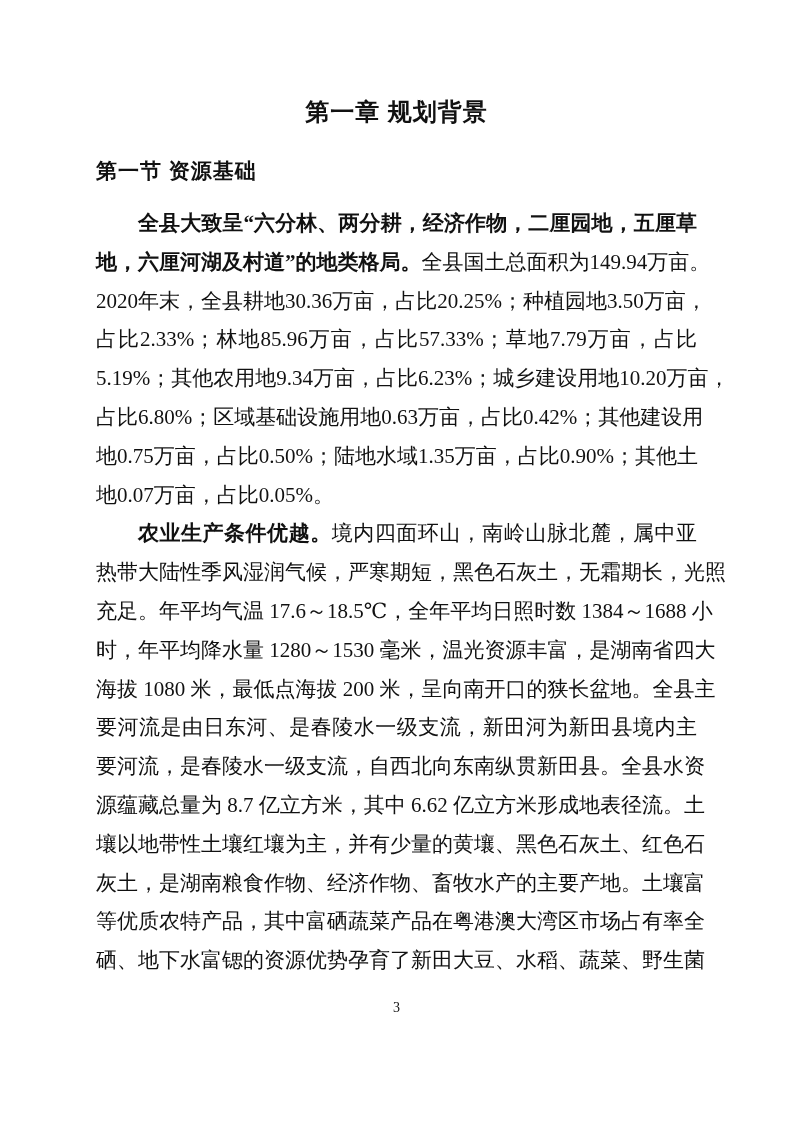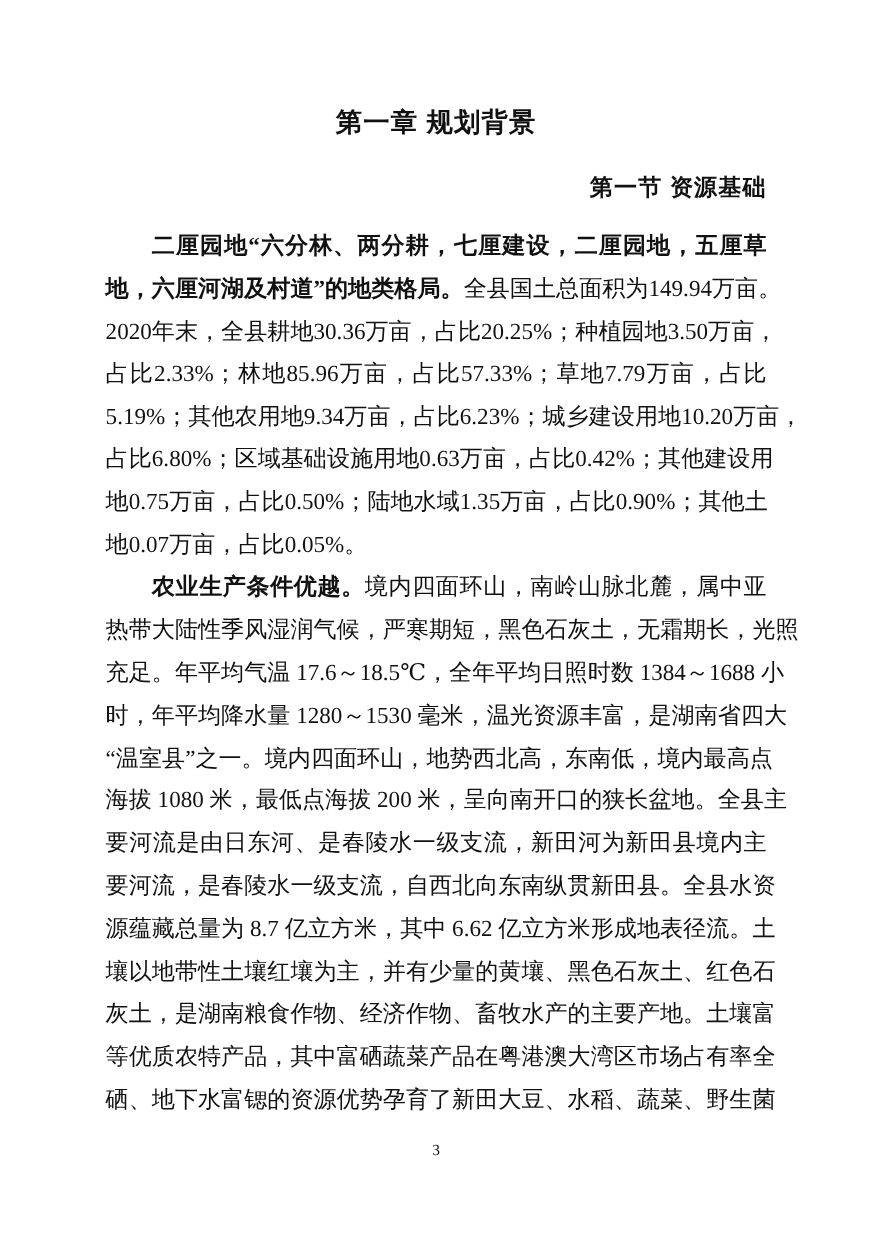--- a/index.html
+++ b/index.html
@@ -26,21 +26,21 @@
     line-height: 26px;
     text-align: center;
     letter-spacing: 1px;
   }
   .section-title {
     margin: 33px 0 0 0;
     font-family: "Liberation Sans", "DejaVu Sans", sans-serif;
     font-weight: 700;
     font-size: 21px;
     line-height: 26px;
-    text-align: right;
+    text-align: left;
     letter-spacing: 1px;
   }
   .content {
     margin-top: 20px;
     font-family: "Liberation Serif", "DejaVu Serif", serif;
     font-size: 21px;
   }
   .paragraph { margin: 0; }
   .text-line {
     height: 38.8px;
@@ -63,35 +63,34 @@
   }
 </style>
 </head>
 <body>
 
 <div class="page">
   <h1 class="chapter-title">第一章 规划背景</h1>
   <h2 class="section-title">第一节 资源基础</h2>
   <div class="content">
       <div class="paragraph">
-        <div class="text-line indent"><span class="seg bold">二厘园地“六分林、两分耕，七厘建设，二厘园地，五厘草</span></div>
+        <div class="text-line indent"><span class="seg bold">全县大致呈“六分林、两分耕，经济作物，二厘园地，五厘草</span></div>
         <div class="text-line"><span class="seg bold">地，六厘河湖及村道”的地类格局。</span><span class="seg">全县国土总面积为149.94万亩。</span></div>
         <div class="text-line"><span class="seg">2020年末，全县耕地30.36万亩，占比20.25%；种植园地3.50万亩，</span></div>
         <div class="text-line"><span class="seg">占比2.33%；林地85.96万亩，占比57.33%；草地7.79万亩，占比</span></div>
         <div class="text-line"><span class="seg">5.19%；其他农用地9.34万亩，占比6.23%；城乡建设用地10.20万亩，</span></div>
         <div class="text-line"><span class="seg">占比6.80%；区域基础设施用地0.63万亩，占比0.42%；其他建设用</span></div>
         <div class="text-line"><span class="seg">地0.75万亩，占比0.50%；陆地水域1.35万亩，占比0.90%；其他土</span></div>
         <div class="text-line plain-last"><span class="seg">地0.07万亩，占比0.05%。</span></div>
       </div>
       <div class="paragraph">
         <div class="text-line indent"><span class="seg bold">农业生产条件优越。</span><span class="seg">境内四面环山，南岭山脉北麓，属中亚</span></div>
         <div class="text-line"><span class="seg">热带大陆性季风湿润气候，严寒期短，黑色石灰土，无霜期长，光照</span></div>
         <div class="text-line"><span class="seg">充足。年平均气温 17.6～18.5℃，全年平均日照时数 1384～1688 小</span></div>
         <div class="text-line"><span class="seg">时，年平均降水量 1280～1530 毫米，温光资源丰富，是湖南省四大</span></div>
-        <div class="text-line"><span class="seg">“温室县”之一。境内四面环山，地势西北高，东南低，境内最高点</span></div>
         <div class="text-line"><span class="seg">海拔 1080 米，最低点海拔 200 米，呈向南开口的狭长盆地。全县主</span></div>
         <div class="text-line"><span class="seg">要河流是由日东河、是春陵水一级支流，新田河为新田县境内主</span></div>
         <div class="text-line"><span class="seg">要河流，是春陵水一级支流，自西北向东南纵贯新田县。全县水资</span></div>
         <div class="text-line"><span class="seg">源蕴藏总量为 8.7 亿立方米，其中 6.62 亿立方米形成地表径流。土</span></div>
         <div class="text-line"><span class="seg">壤以地带性土壤红壤为主，并有少量的黄壤、黑色石灰土、红色石</span></div>
         <div class="text-line"><span class="seg">灰土，是湖南粮食作物、经济作物、畜牧水产的主要产地。土壤富</span></div>
         <div class="text-line"><span class="seg">等优质农特产品，其中富硒蔬菜产品在粤港澳大湾区市场占有率全</span></div>
         <div class="text-line"><span class="seg">硒、地下水富锶的资源优势孕育了新田大豆、水稻、蔬菜、野生菌</span></div>
       </div>
     </div>

